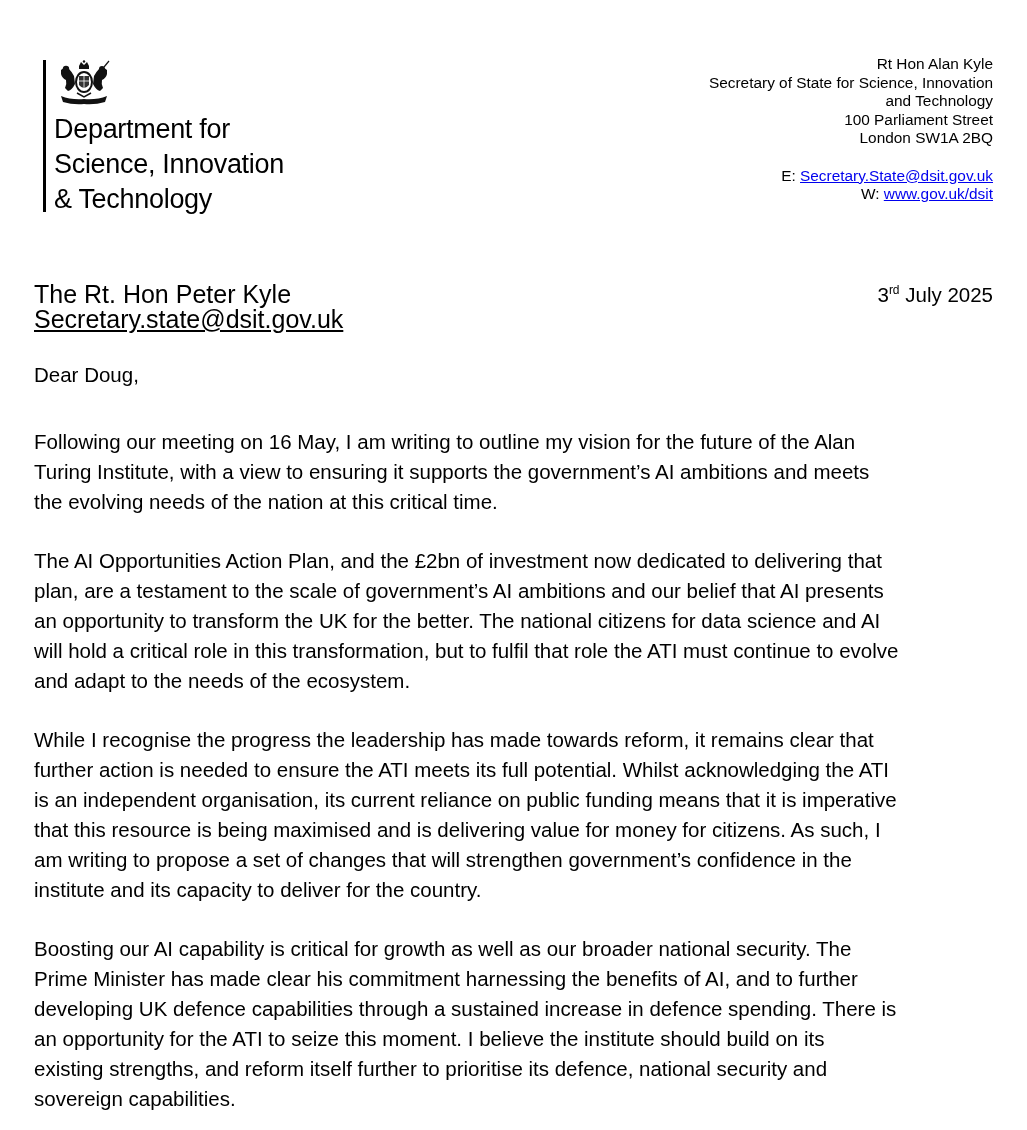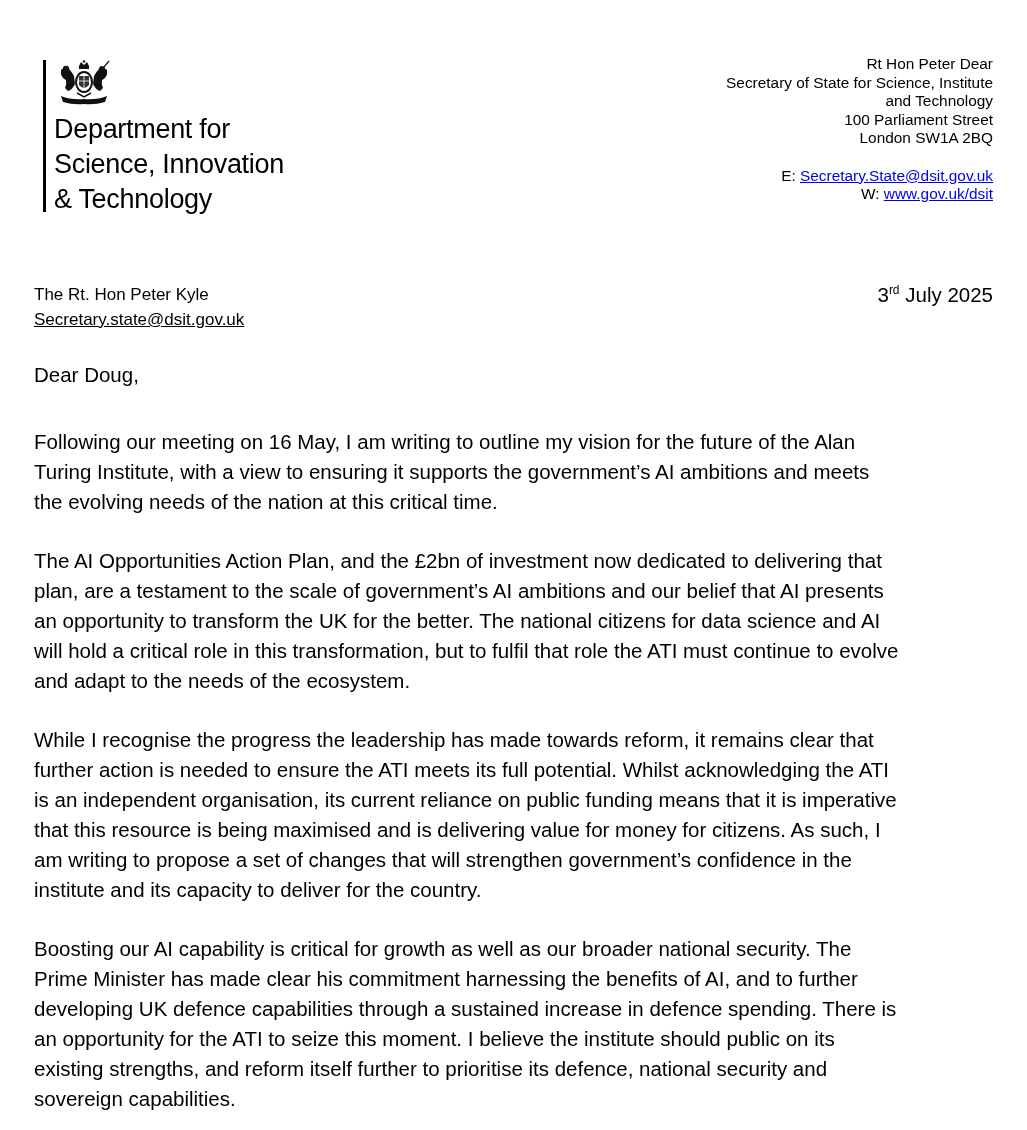--- a/index.html
+++ b/index.html
@@ -60,21 +60,21 @@
     .sender-block .gap { height: 18.6px; }
     .sender-block a {
       color: #0000ee;
       text-decoration: underline;
     }
 
     .recipient-block {
       position: absolute;
       left: 34px;
       top: 282px;
-      font-size: 17px;
+      font-size: 25px;
       line-height: 25px;
       white-space: nowrap;
     }
     .recipient-email {
       text-decoration: underline;
       color: #000;
     }
 
     .date {
       position: absolute;
@@ -142,22 +142,22 @@
     <path d="M22 33 L29 37 L36 33" fill="none" stroke="#111" stroke-width="1.5"></path>
   </svg>
   <div class="dept-name">
     <div>Department for</div>
     <div>Science, Innovation</div>
     <div>&amp; Technology</div>
   </div>
 </div>
 
 <div class="sender-block">
-  <div>Rt Hon Peter Dear</div>
-  <div>Secretary of State for Science, Institute</div>
+  <div>Rt Hon Alan Kyle</div>
+  <div>Secretary of State for Science, Innovation</div>
   <div>and Technology</div>
   <div>100 Parliament Street</div>
   <div>London SW1A 2BQ</div>
   <div class="gap"></div>
   <div>
     <span>E: </span><a href="Secretary.State@dsit.gov.uk">Secretary.State@dsit.gov.uk</a>
   </div>
   <div>
     <span>W: </span><a href="www.gov.uk/dsit">www.gov.uk/dsit</a>
   </div>
@@ -192,17 +192,17 @@
     <span class="line">further action is needed to ensure the ATI meets its full potential. Whilst acknowledging the ATI</span>
     <span class="line">is an independent organisation, its current reliance on public funding means that it is imperative</span>
     <span class="line">that this resource is being maximised and is delivering value for money for citizens. As such, I</span>
     <span class="line">am writing to propose a set of changes that will strengthen government’s confidence in the</span>
     <span class="line">institute and its capacity to deliver for the country.</span>
   </p>
   <p>
     <span class="line">Boosting our AI capability is critical for growth as well as our broader national security. The</span>
     <span class="line">Prime Minister has made clear his commitment harnessing the benefits of AI, and to further</span>
     <span class="line">developing UK defence capabilities through a sustained increase in defence spending. There is</span>
-    <span class="line">an opportunity for the ATI to seize this moment. I believe the institute should public on its</span>
+    <span class="line">an opportunity for the ATI to seize this moment. I believe the institute should build on its</span>
     <span class="line">existing strengths, and reform itself further to prioritise its defence, national security and</span>
     <span class="line">sovereign capabilities.</span>
   </p>
 </div>
 
 </body></html>

